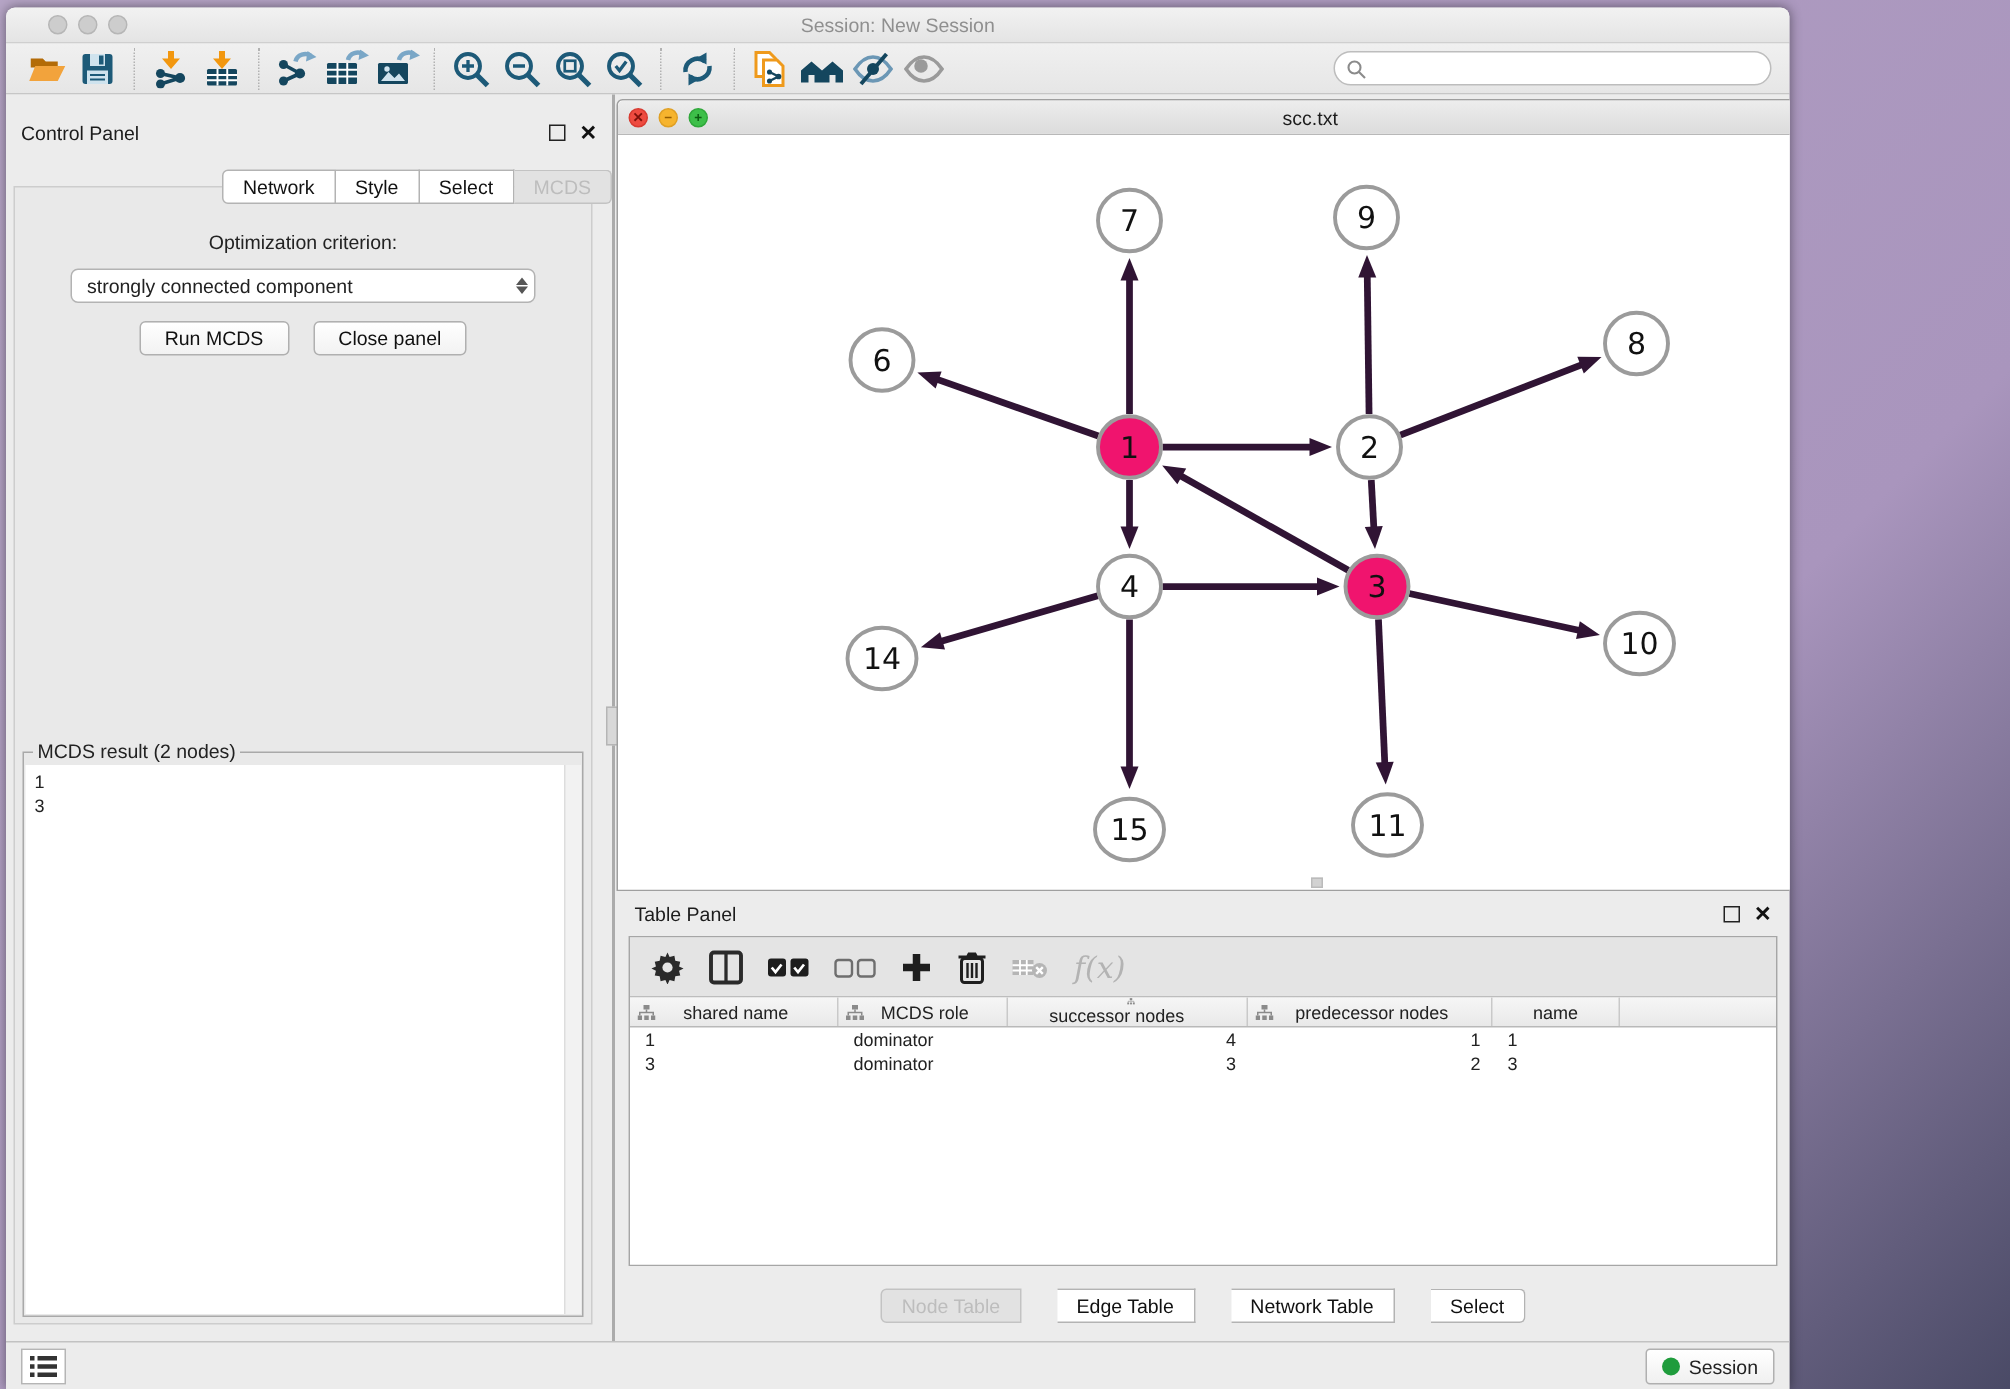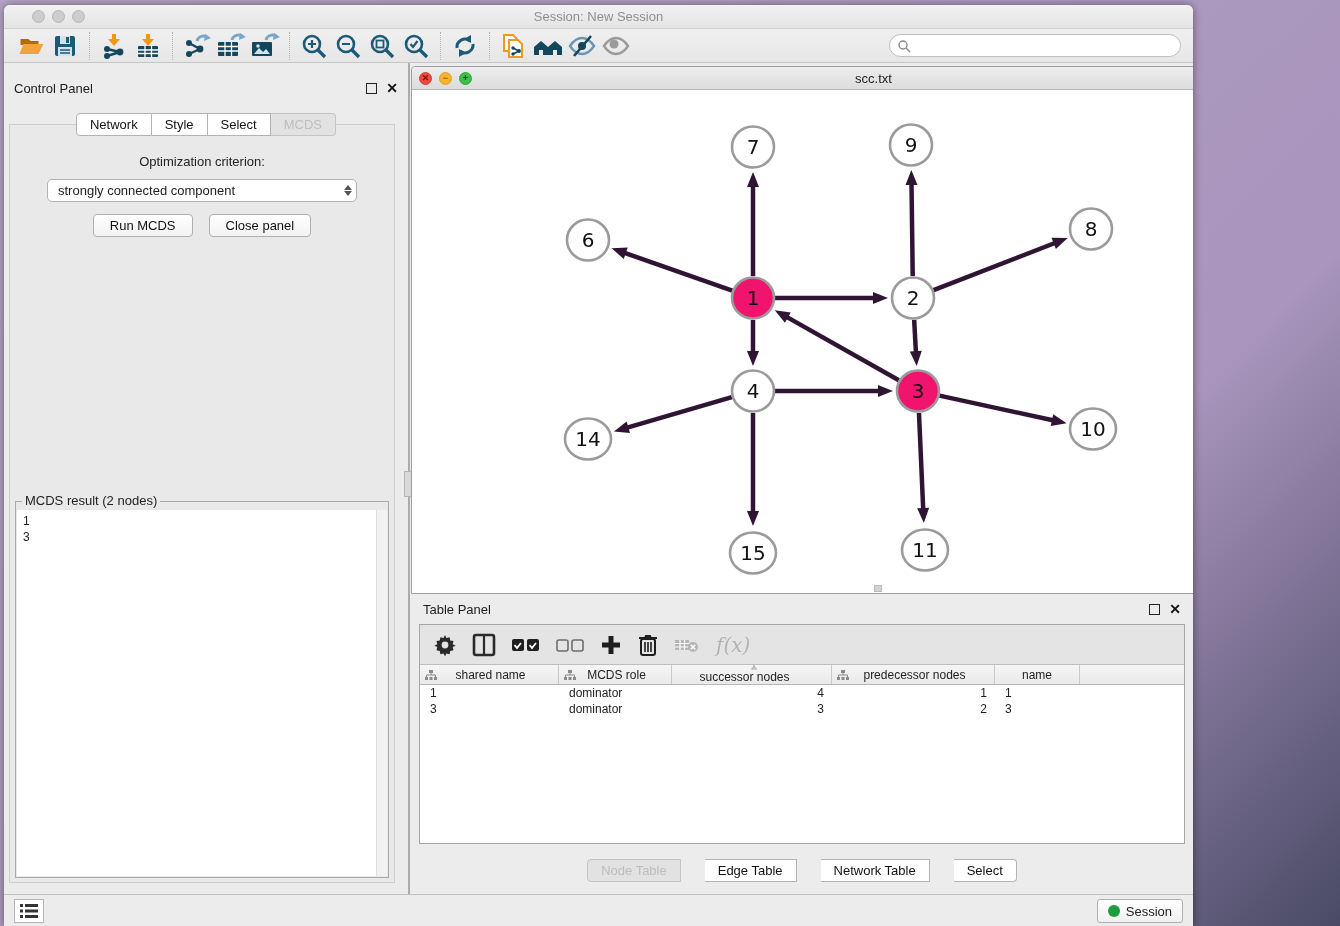--- a/index.html
+++ b/index.html
@@ -38,21 +38,21 @@
   .main { position:absolute; left:0; top:58px; right:0; bottom:32px; background:#ececec; }
 
   
   .control-panel { position:absolute; left:0; top:0; width:404px; bottom:0;margin-top:14px; }
   .cp-header { height:22px; display:flex; align-items:center; padding:0 10px; }
   .panel-title { font-size:13px; color:#1c1c1c; }
   .panel-icons { margin-left:auto; display:flex; gap:9px; align-items:center; }
   .float-ic { width:11px; height:11px; border:1.5px solid #222; }
   .close-ic { font-size:14px; font-weight:bold; color:#111; line-height:11px; }
 
-  .seg-tabs { position:absolute; left:0; right:0; top:36px; display:flex; justify-content:center; z-index:2; }
+  .seg-tabs { position:absolute; left:0; right:0; top:36px; display:flex; justify-content:flex-end; z-index:2; }
   .seg { border:1px solid #b3b3b3; border-left:none; background:#fff; padding:3px 13px;
          font-size:13px; color:#111; }
   .seg:first-child { border-left:1px solid #b3b3b3; border-radius:4px 0 0 4px; }
   .seg:last-child { border-radius:0 4px 4px 0; }
   .seg.active { background:#e2e2e2; color:#bdbdbd; border-color:#c3c3c3; }
 
   .cp-content { position:absolute; left:5px; right:13px; top:47px; bottom:11px;
                 background:#e9e9e9; border:1px solid #cdcdcd; }
   .opt-label { text-align:center; margin-top:29px; font-size:13px; }
   .combo { width:310px; height:23px; margin:10px auto 0; background:#fff;

